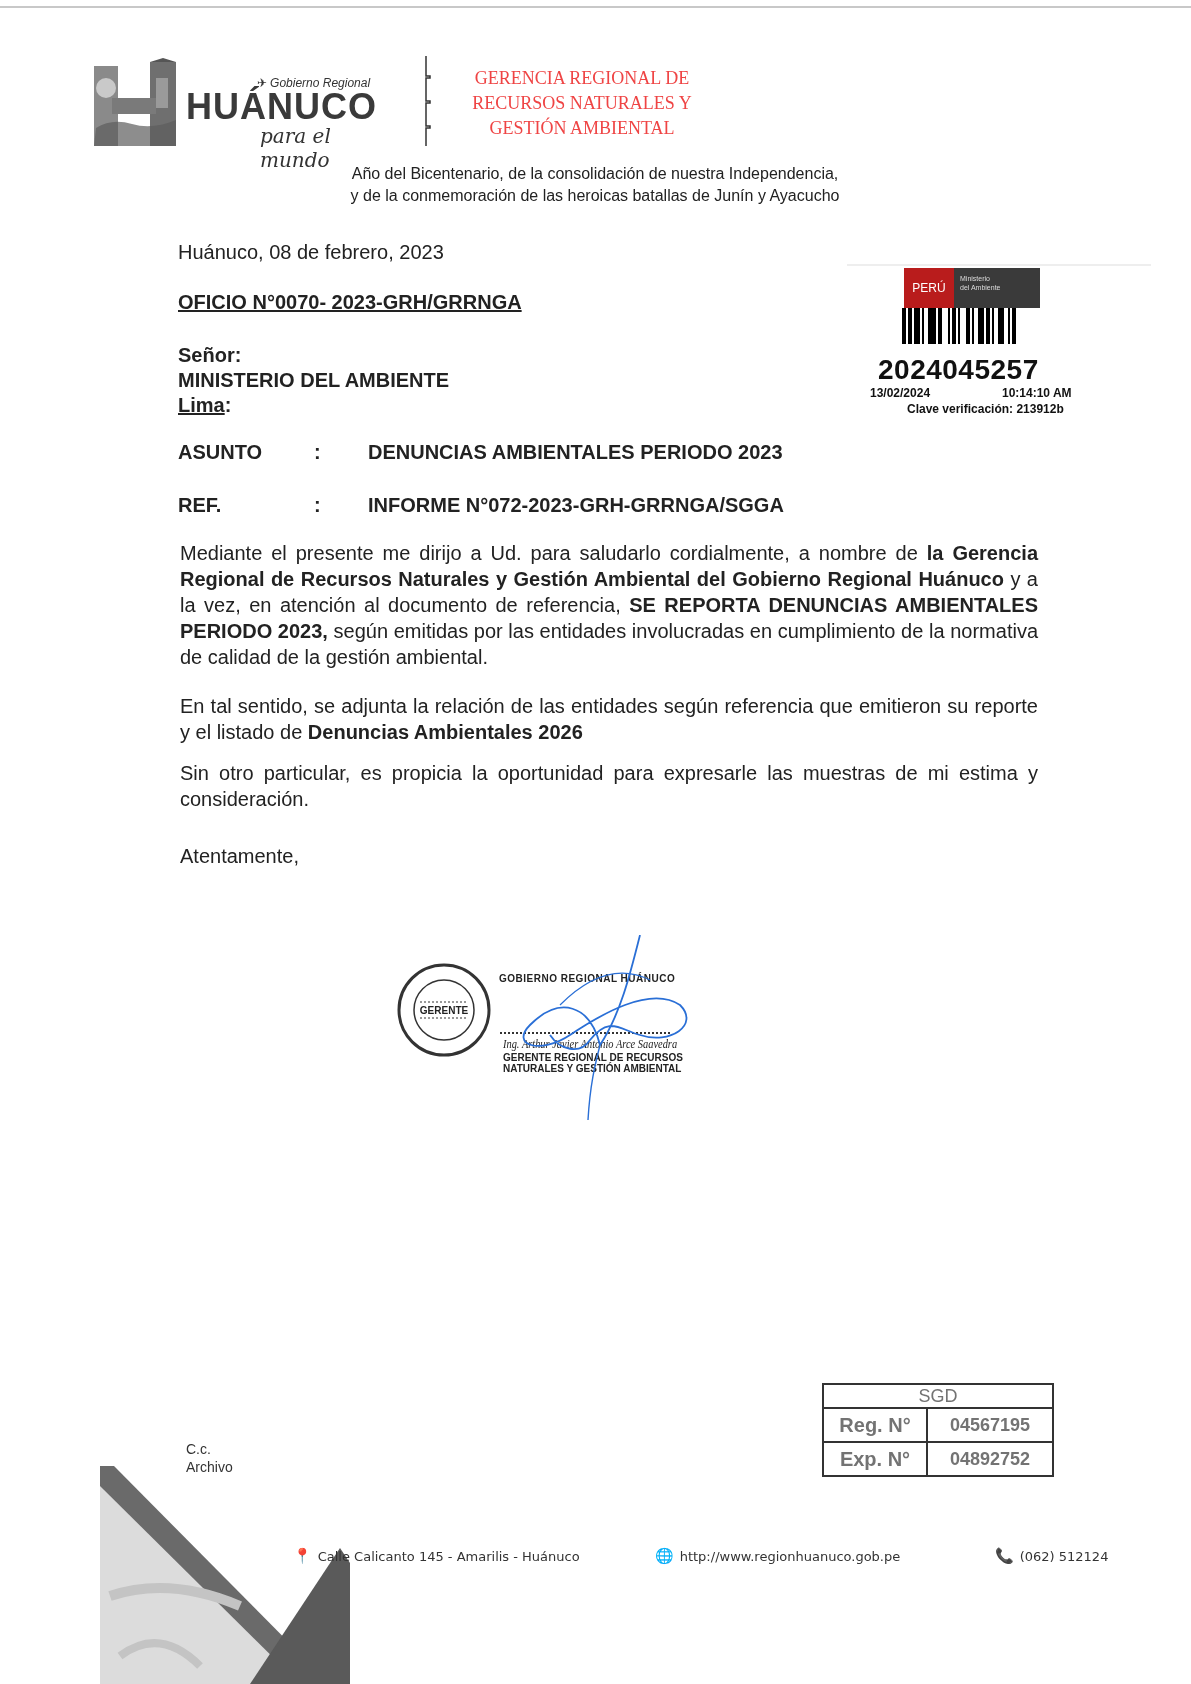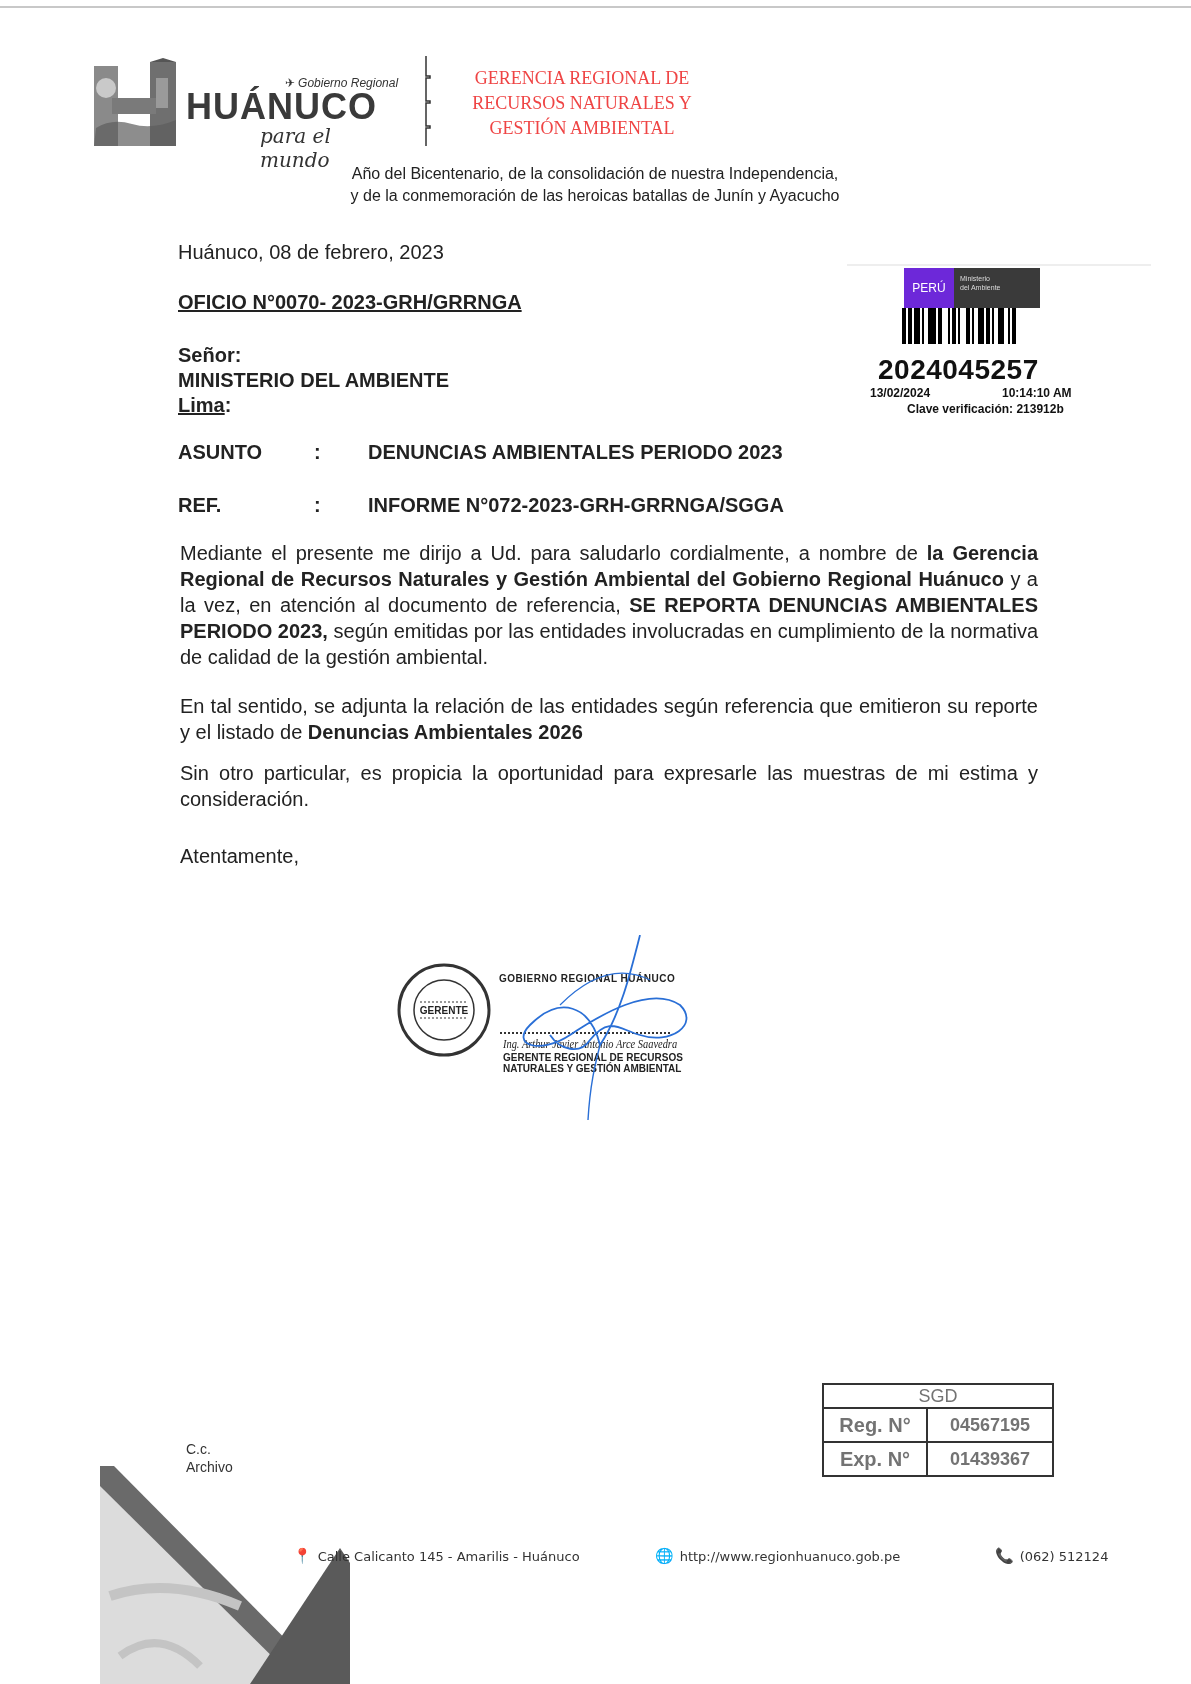--- a/index.html
+++ b/index.html
@@ -2,21 +2,21 @@
 <html><head>
 <meta charset="utf-8">
 <style>
   html, body { margin: 0; padding: 0; background: #ffffff; }
   body { width: 1191px; height: 1684px; position: relative; overflow: hidden; font-family: "Liberation Sans", sans-serif; color: #1a1a1a; }
   .topline { position: absolute; left: 0; top: 6px; width: 1191px; height: 2px; background: #c8c8c8; }
 
   
   .logo { position: absolute; left: 92px; top: 58px; width: 310px; height: 92px; }
   .logo-h { position: absolute; left: 0; top: 0; width: 88px; height: 90px; }
-  .logo-gob { position: absolute; left: 165px; top: 18px; font-size: 12px; font-style: italic; color: #333; margin-left: 28px; }
+  .logo-gob { position: absolute; left: 165px; top: 18px; font-size: 12px; font-style: italic; color: #333; }
   .logo-gob .bird { font-style: normal; margin-right: 3px; }
   .logo-name { position: absolute; left: 94px; top: 28px; font-size: 36px; font-weight: bold; color: #3a3a3a; letter-spacing: 1px; }
   .logo-tag { position: absolute; left: 130px; top: 66px; font-family: "DejaVu Serif", serif; font-style: italic; font-size: 20px; color: #333; margin-left: 38px; }
   .divider { position: absolute; left: 424px; top: 56px; width: 8px; height: 90px; }
   .org-title { position: absolute; left: 462px; top: 66px; width: 240px; text-align: center; font-family: "Liberation Serif", serif; font-size: 18px; line-height: 25px; color: #ef4444; text-transform: uppercase; }
   .year-motto { position: absolute; left: 300px; top: 163px; width: 590px; text-align: center; font-size: 16px; line-height: 22px; color: #222; }
 
   
   .date { position: absolute; left: 178px; top: 241px; font-size: 20px; color: #222; }
   .oficio { position: absolute; left: 178px; top: 291px; font-size: 20px; font-weight: bold; text-decoration: underline; color: #222; }
@@ -31,21 +31,21 @@
   .para { position: absolute; left: 180px; width: 858px; font-size: 20px; line-height: 26px; color: #222; text-align: justify; }
   .p1 { top: 540px; }
   .p2 { top: 693px; }
   .p3 { top: 760px; }
   .closing { position: absolute; left: 180px; top: 845px; font-size: 20px; color: #222; }
   .para b { font-weight: bold; }
 
   
   .reg-line { position: absolute; left: 847px; top: 264px; width: 304px; height: 2px; background: #eeeeee; }
   .mina { position: absolute; left: 904px; top: 268px; width: 136px; height: 40px; display: flex; }
-  .mina-peru { width: 50px; background: #6d28d9; color: #fff; font-size: 12px; display: flex; align-items: center; justify-content: center; }
+  .mina-peru { width: 50px; background: #b91c1c; color: #fff; font-size: 12px; display: flex; align-items: center; justify-content: center; }
   .mina-min { flex: 1; background: #3a3a3a; color: #ddd; font-size: 7px; line-height: 9px; padding: 6px 0 0 6px; }
   .barcode { position: absolute; left: 902px; top: 308px; width: 160px; height: 36px; }
   .reg-num { position: absolute; left: 878px; top: 354px; font-size: 28px; font-weight: bold; color: #111; letter-spacing: 0.5px; }
   .reg-date { position: absolute; left: 870px; top: 386px; font-size: 12px; font-weight: bold; color: #111; }
   .reg-time { position: absolute; left: 1002px; top: 386px; font-size: 12px; font-weight: bold; color: #111; }
   .reg-clave { position: absolute; left: 907px; top: 402px; font-size: 12px; font-weight: bold; color: #111; }
 
   
   .seal { position: absolute; left: 396px; top: 962px; width: 96px; height: 96px; }
   .sig-org { position: absolute; left: 499px; top: 973px; font-size: 10px; font-weight: bold; color: #222; letter-spacing: 0.5px; }
@@ -186,21 +186,21 @@
   <tbody>
       <tr>
         <th colspan="2">SGD</th>
       </tr>
   <tr>
     <td class="k">Reg. N°</td>
     <td class="v">04567195</td>
   </tr>
   <tr>
     <td class="k">Exp. N°</td>
-    <td class="v">01439367</td>
+    <td class="v">04892752</td>
   </tr>
 </tbody>
   </table>
 
 <div class="cc">
   <div>C.c.</div>
   <div>Archivo</div>
 </div>
 
 <svg class="footer-art" viewBox="0 0 250 218">

